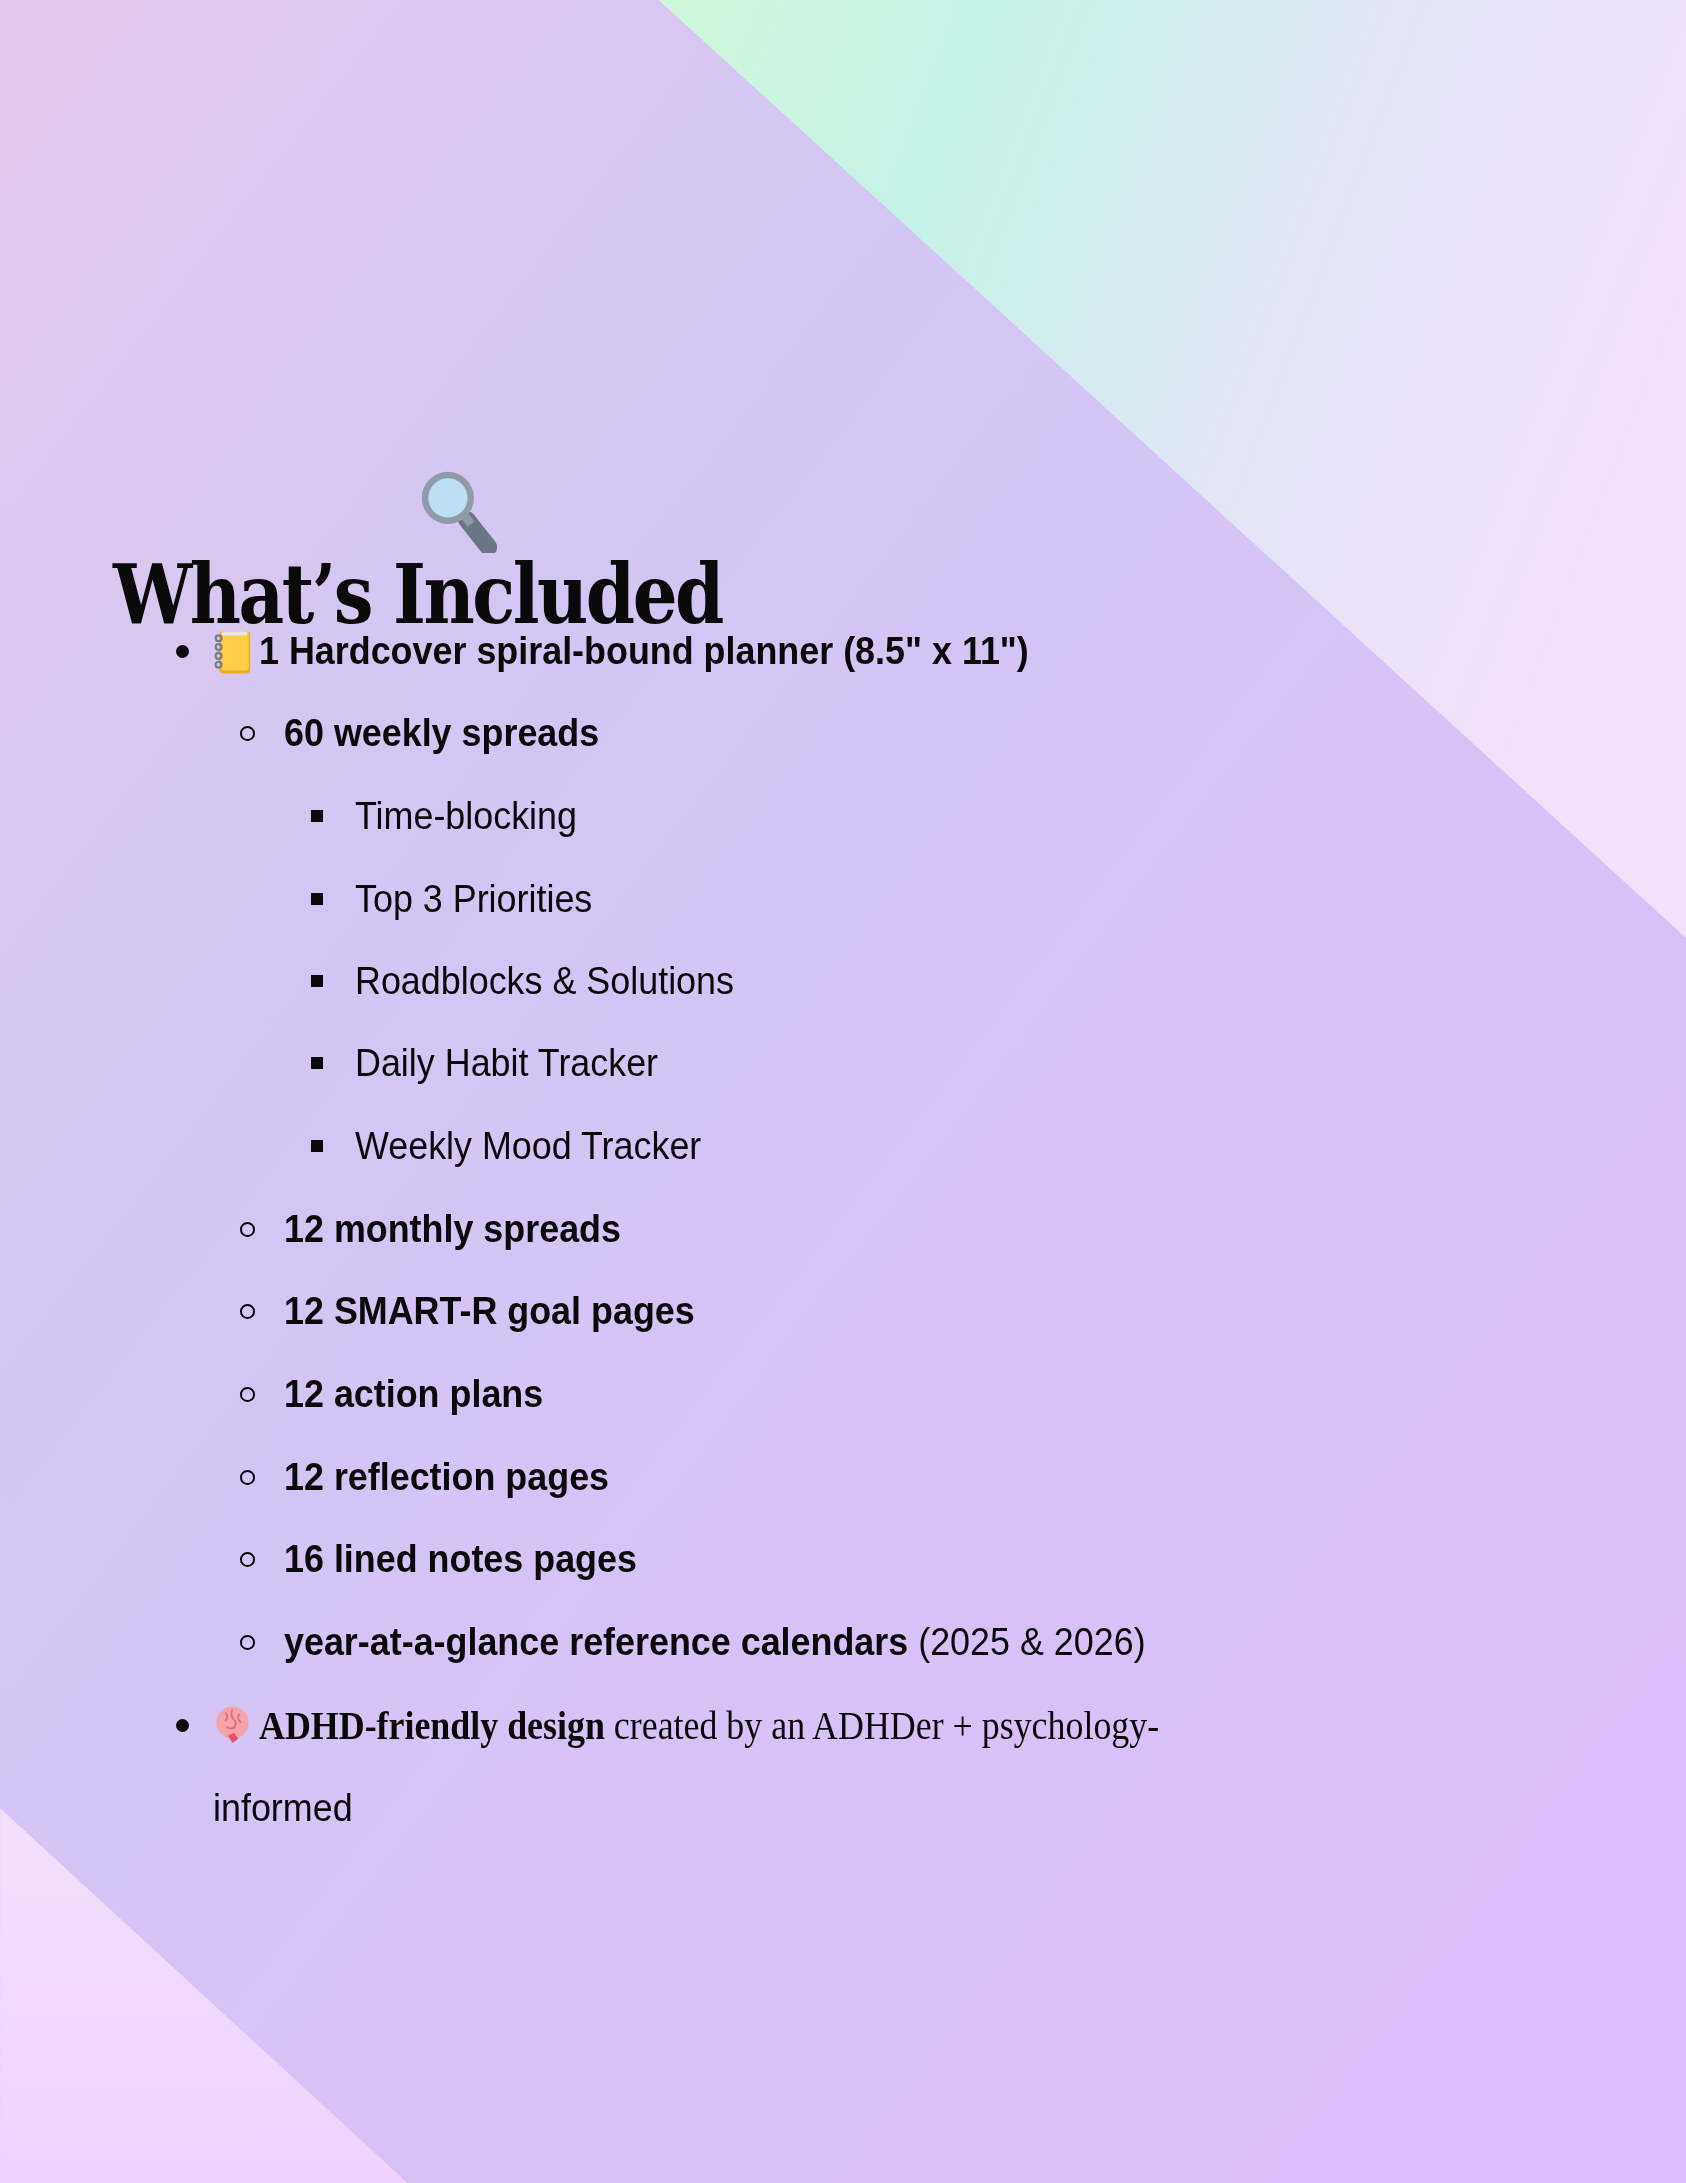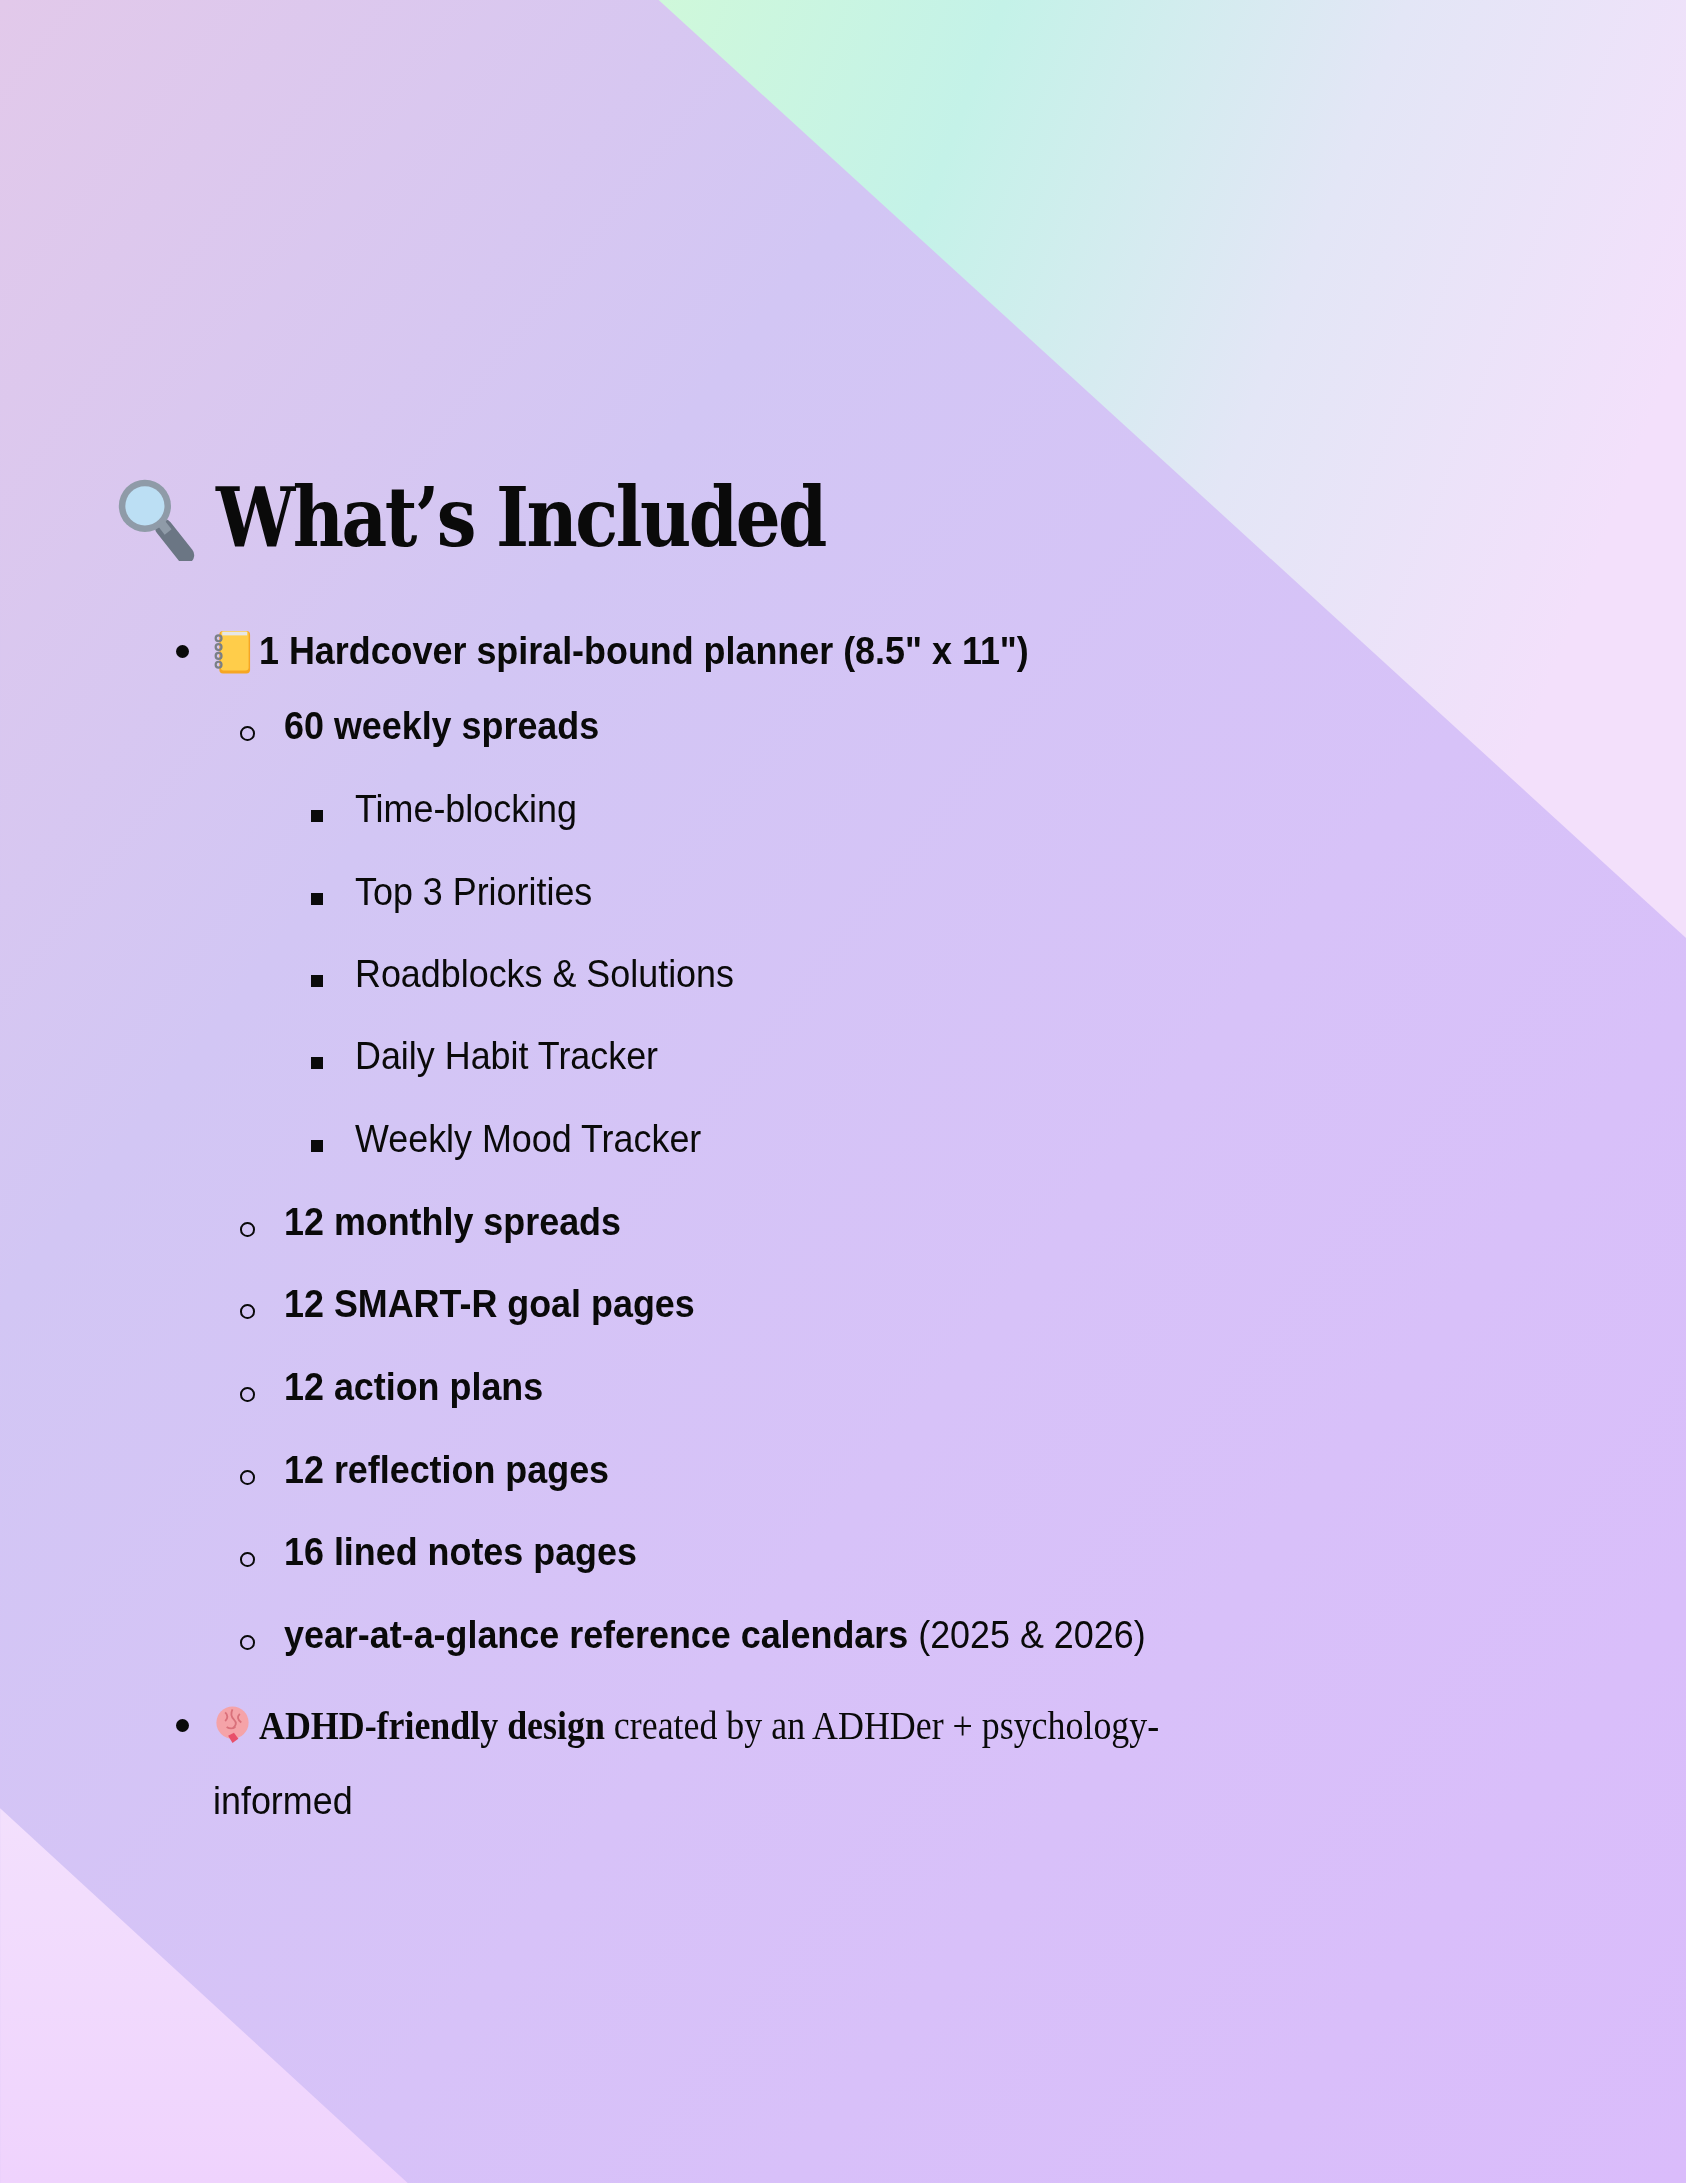--- a/index.html
+++ b/index.html
@@ -27,20 +27,21 @@
       width: 1687px; height: 2183px;
     }
     .heading {
       position: absolute;
       left: 113px;
       top: 466px;
       height: 102px;
       display: flex;
       align-items: center;
       margin: 0;
+      flex-direction: column;
     }
     .heading .icon {
       width: 87px;
       height: 87px;
       margin-right: 16px;
       display: inline-block;
     }
     .heading .title {
       font-family: "DejaVu Serif", "Liberation Serif", serif;
       font-weight: bold;
@@ -48,21 +49,21 @@
       letter-spacing: -2.9px;
       line-height: 1;
       transform: scaleX(0.86);
       transform-origin: left center;
       white-space: nowrap;
     }
     .row {
       position: absolute;
       height: 58px;
       display: flex;
-      align-items: flex-start;
+      align-items: center;
       white-space: nowrap;
       font-size: 39px;
     }
     .row .txt {
       display: inline-block;
       transform: scaleX(0.92);
       transform-origin: left center;
     }
     .b { font-weight: bold; }
     .marker {

